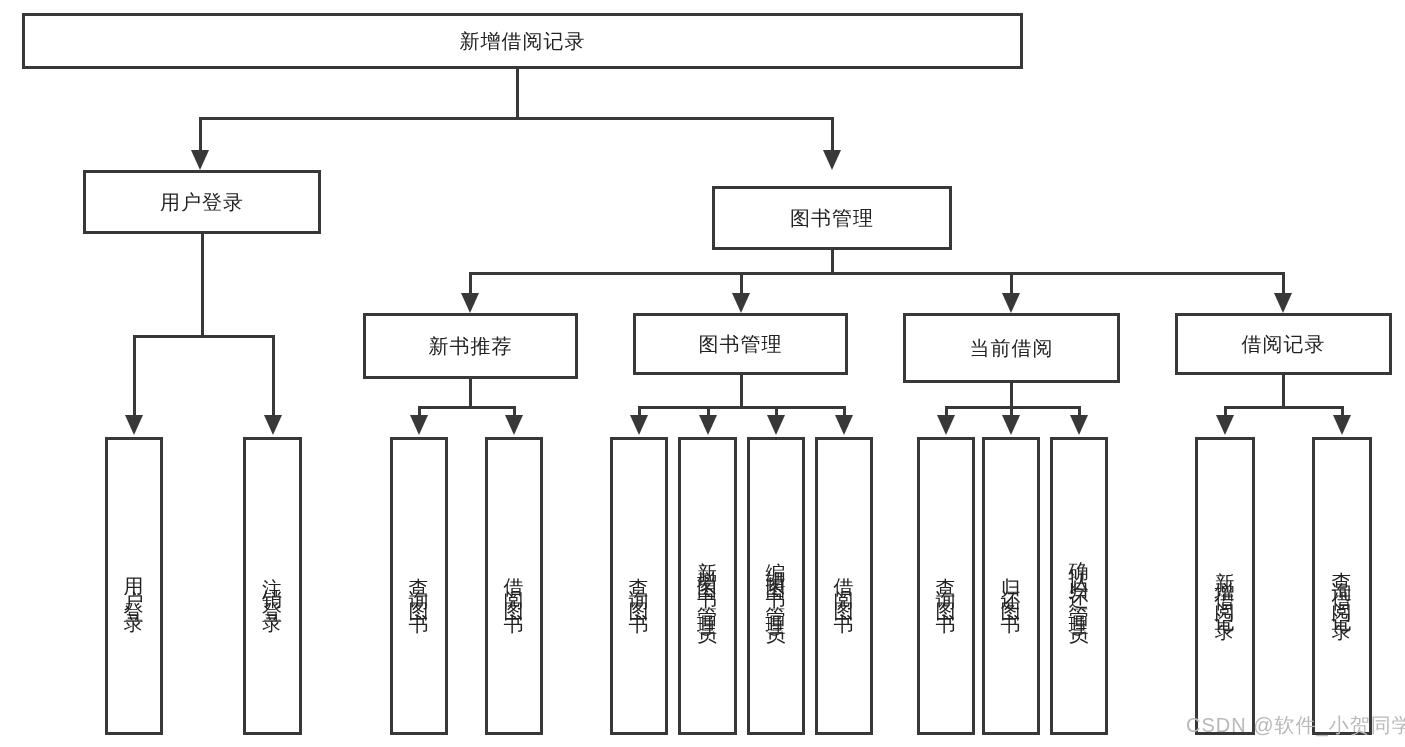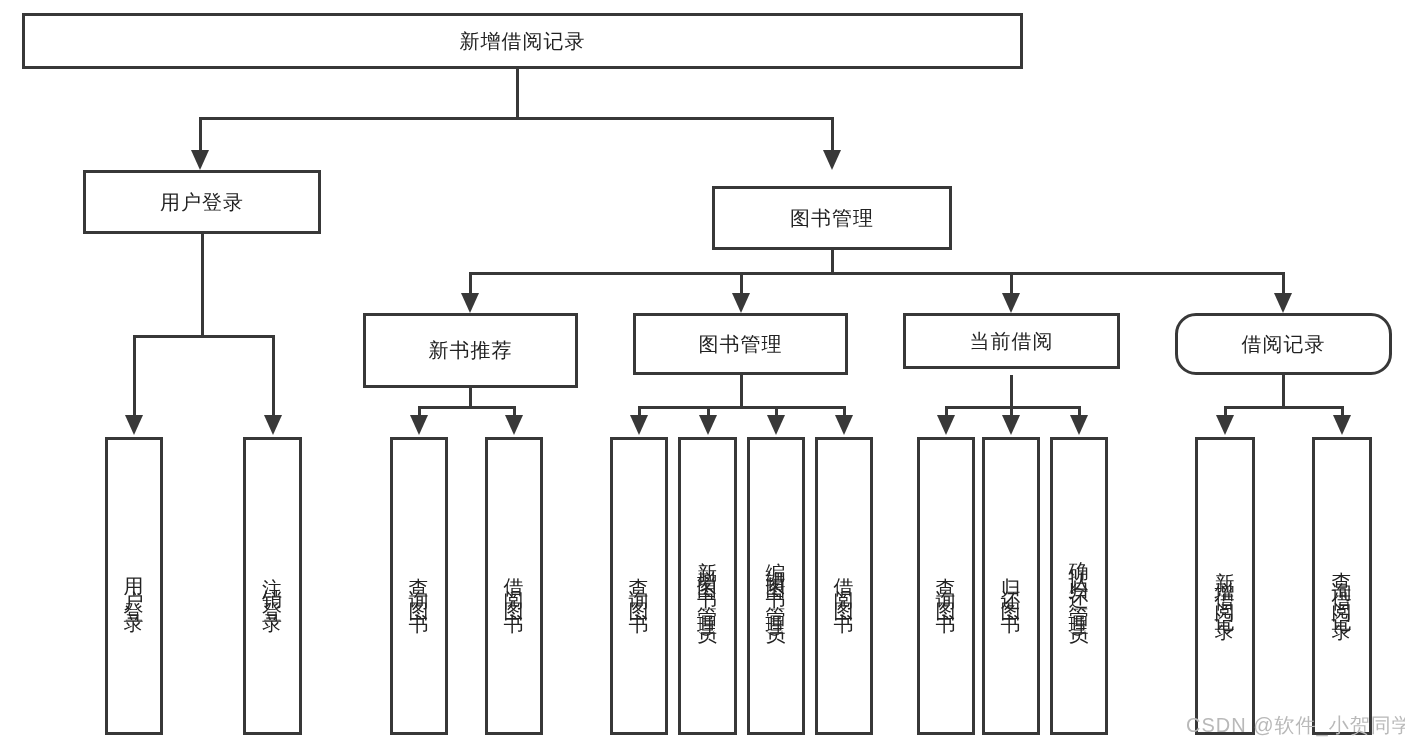--- a/index.html
+++ b/index.html
@@ -119,24 +119,24 @@
   <div class="vl" style="left:1224px;top:406px;height:11px;"></div>
   <div class="ah" style="left:1216px;top:415px;"></div>
   <div class="vl" style="left:1341px;top:406px;height:11px;"></div>
   <div class="ah" style="left:1333px;top:415px;"></div>
 
   <div class="node" style="left:22px;top:13px;width:1001px;height:56px;">新增借阅记录</div>
 
   <div class="node" style="left:83px;top:170px;width:238px;height:64px;">用户登录</div>
   <div class="node" style="left:712px;top:170px;width:240px;height:64px;margin-top:16px;">图书管理</div>
 
-  <div class="node" style="left:363px;top:313px;width:215px;height:75px;">新书推荐</div>
+  <div class="node" style="left:363px;top:313px;width:215px;height:66px;">新书推荐</div>
   <div class="node" style="left:633px;top:313px;width:215px;height:62px;">图书管理</div>
-  <div class="node" style="left:903px;top:313px;width:217px;height:56px;">当前借阅</div>
-  <div class="node" style="left:1175px;top:313px;width:217px;height:62px;border-radius:21px;">借阅记录</div>
+  <div class="node" style="left:903px;top:313px;width:217px;height:70px;">当前借阅</div>
+  <div class="node" style="left:1175px;top:313px;width:217px;height:62px;">借阅记录</div>
 
   <div class="node" style="left:105px;top:437px;width:58px;height:298px;">
     <span class="vtext">用户登录</span>
   </div>
   <div class="node" style="left:243px;top:437px;width:59px;height:298px;">
     <span class="vtext">注销登录</span>
   </div>
 
   <div class="node" style="left:390px;top:437px;width:58px;height:298px;">
     <span class="vtext">查询图书</span>

